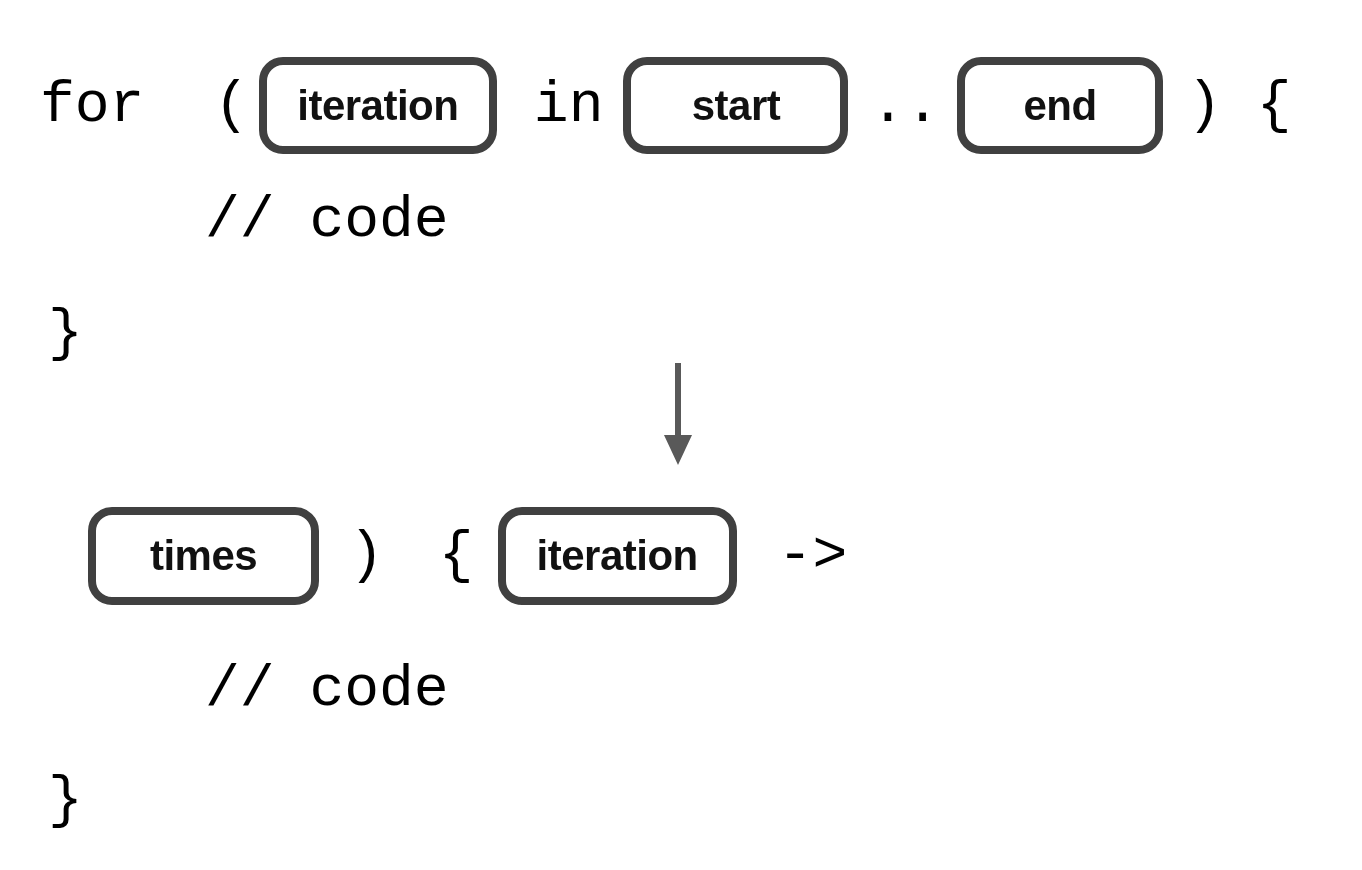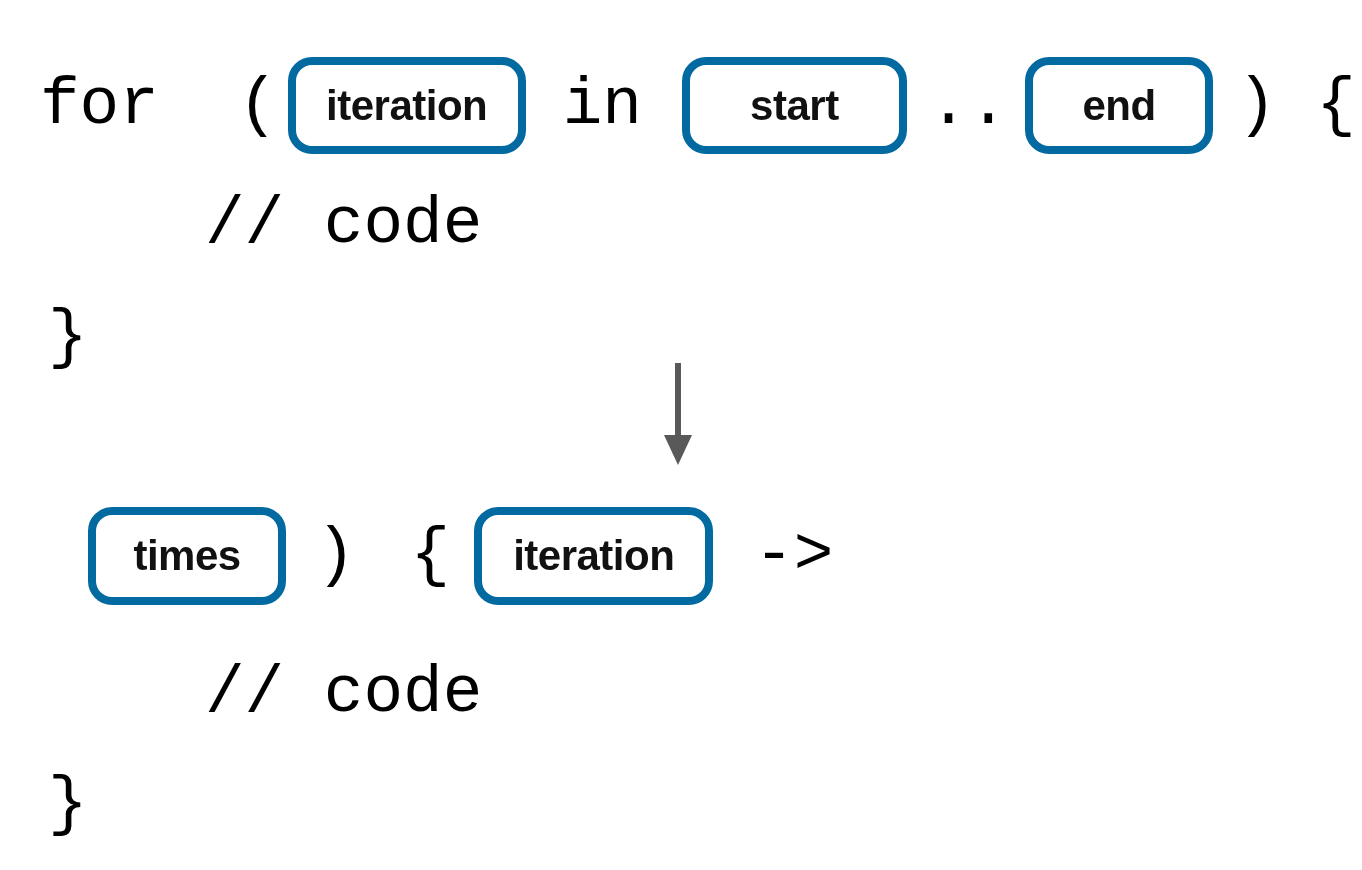--- a/index.html
+++ b/index.html
@@ -10,21 +10,21 @@
     overflow: hidden;
     font-family: "Liberation Sans", sans-serif;
   }
   .canvas {
     position: absolute;
     inset: 0;
   }
   
   .mono {
     font-family: "Liberation Mono", "DejaVu Sans Mono", monospace;
-    font-size: 66px;
+    font-size: 58px;
     font-weight: 400;
     color: #000000;
     white-space: pre;
     line-height: 1;
   }
   
   .code-row {
     position: absolute;
     display: flex;
     align-items: center;
@@ -33,40 +33,40 @@
   .row-repeat { left: 50px;  top: 507px; height: 98px;  }
   
   .code-line { position: absolute; text-align: right; }
   .line-comment-1 { left: 205px; top: 192px; }
   .line-brace-1   { left: 48px;  top: 305px; }
   .line-comment-2 { left: 205px; top: 661px; }
   .line-brace-2   { left: 48px;  top: 772px; }
   
   .ph-box {
     height: 100%;
-    border: 8px solid #0369a1;
+    border: 8px solid #404040;
     border-radius: 24px;
     background: #ffffff;
     display: flex;
     align-items: center;
     justify-content: center;
     font-family: "Liberation Sans", sans-serif;
     font-weight: 700;
     font-size: 42px;
     letter-spacing: -0.5px;
     color: #111111;
     flex: 0 0 auto;
   }
   .box-iteration-1 { width: 238px; margin-left: 10px; }
   .tok-in          { margin-left: 37px; }
-  .box-start       { width: 225px; margin-left: 40px; }
+  .box-start       { width: 225px; margin-left: 20px; }
   .tok-range       { margin-left: 22px; }
-  .box-end         { width: 188px; margin-left: 17px; }
+  .box-end         { width: 206px; margin-left: 17px; }
   .tok-for-close   { margin-left: 24px; }
-  .box-times       { width: 198px; margin-left: 38px; }
+  .box-times       { width: 231px; margin-left: 38px; }
   .tok-rparen      { margin-left: 30px; }
   .tok-lbrace      { margin-left: 55px; }
   .box-iteration-2 { width: 239px; margin-left: 24px; }
   .tok-lambda      { margin-left: 41px; }
   
   .down-arrow {
     position: absolute;
     left: 664px;
     top: 363px;
     width: 28px;

